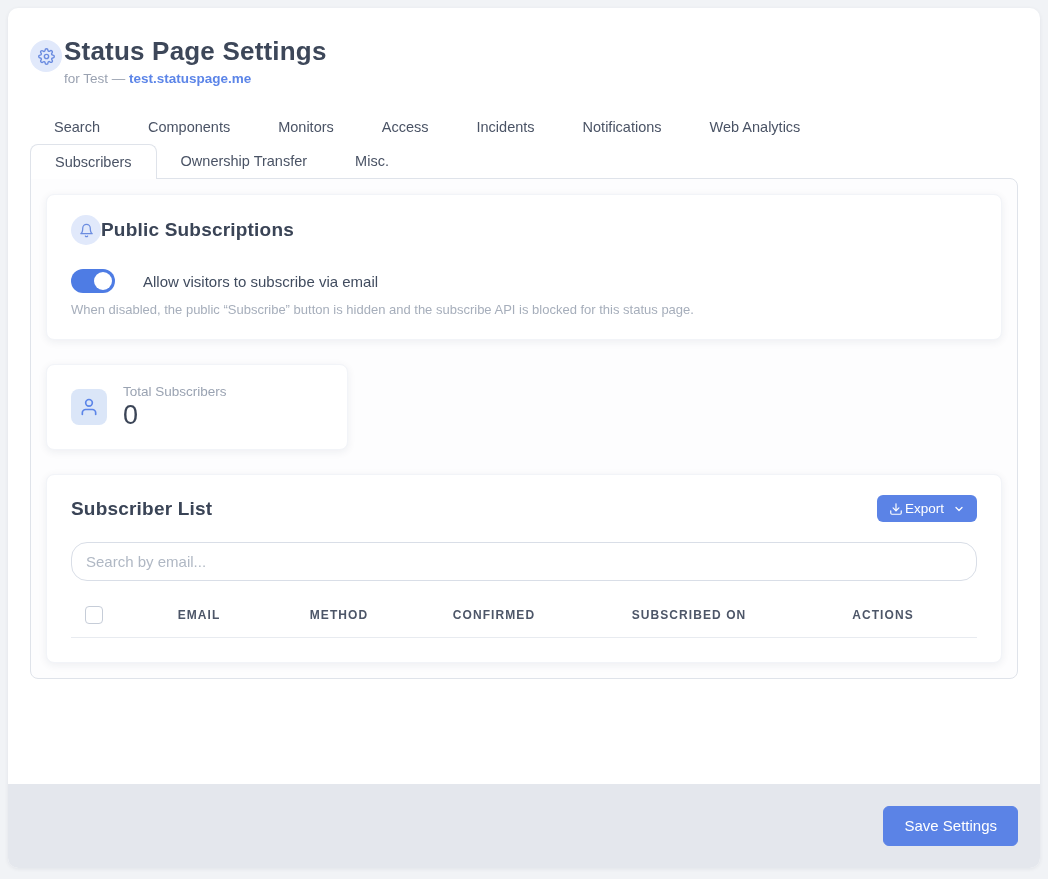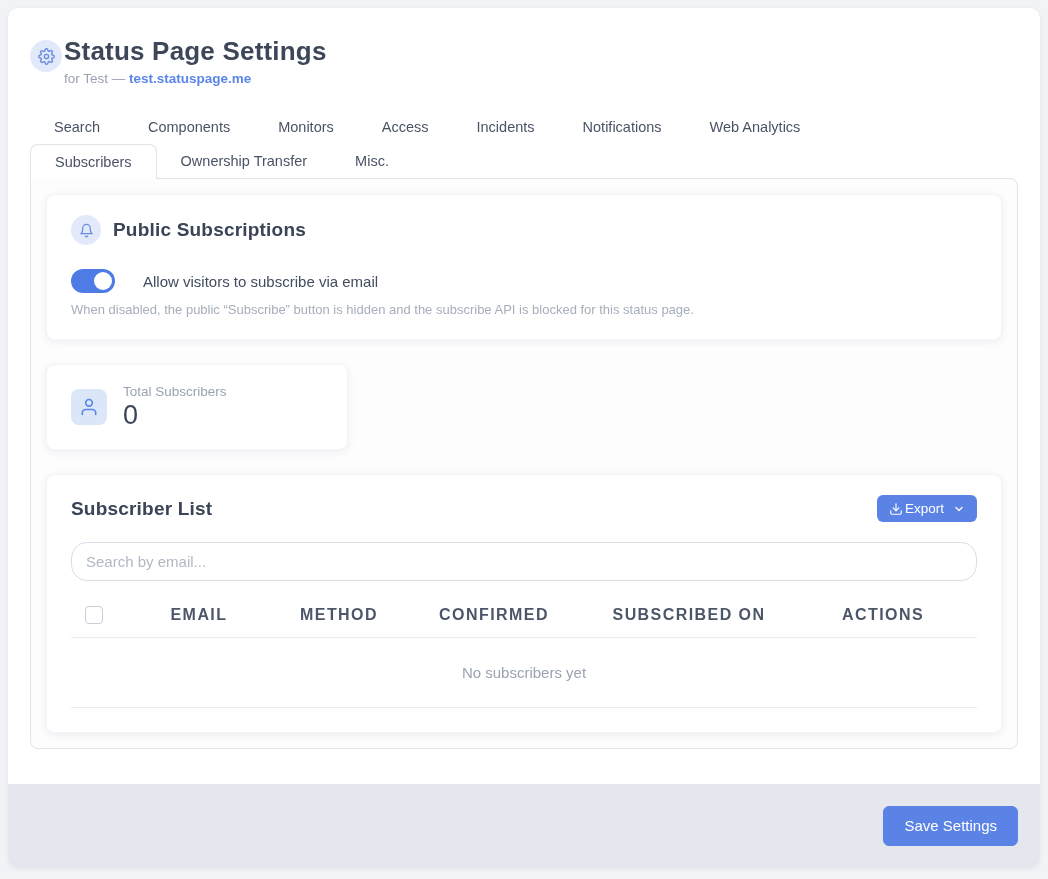--- a/index.html
+++ b/index.html
@@ -83,21 +83,21 @@
     z-index: 1;
   }
   .card {
     background: #ffffff;
     border: 1px solid #f2f4f8;
     border-radius: 8px;
     box-shadow: 0 2px 8px rgba(25,39,66,.07);
   }
   
   .card-public { padding: 20px 24px 22px; }
-  .section-title-row { display: flex; align-items: center; gap: 12px; }
+  .section-title-row { display: flex; align-items: center; }
   .section-icon-wrap {
     width: 30px; height: 30px;
     border-radius: 50%;
     background: #e1e9fb;
     color: #6b8ce0;
     display: flex; align-items: center; justify-content: center;
     flex: 0 0 auto;
   }
   .section-title { font-size: 19px; font-weight: 700; color: #3a4456; letter-spacing: .2px; }
   .toggle-row { margin-top: 24px; display: flex; align-items: center; gap: 28px; }
@@ -167,21 +167,21 @@
   .search-input::placeholder { color: #b0b8c4; }
   .table-head {
     margin-top: 16px;
     display: grid;
     grid-template-columns: 48px 160px 120px 190px 200px 1fr;
     align-items: center;
     padding: 9px 0 13px;
     border-bottom: 1px solid #e8ebf0;
   }
   .th {
-    font-size: 16px;
+    font-size: 12px;
     font-weight: 700;
     letter-spacing: .09em;
     color: #4d5668;
     text-align: center;
   }
   .checkbox {
     width: 18px; height: 18px;
     margin-left: 14px;
     border: 1.5px solid #c6cdd8;
     border-radius: 4px;
@@ -321,21 +321,20 @@
         <div>
             <div class="checkbox"></div>
           </div>
         <div class="th">EMAIL</div>
         <div class="th">METHOD</div>
         <div class="th">CONFIRMED</div>
         <div class="th">SUBSCRIBED ON</div>
         <div class="th">ACTIONS</div>
       </div>
 
-      <div class="empty-row">No subscribers yet</div>
     </div>
 
   </div>
 
   <div class="app-footer">
     <button class="btn btn-primary">Save Settings</button>
   </div>
 
 </div>
 

